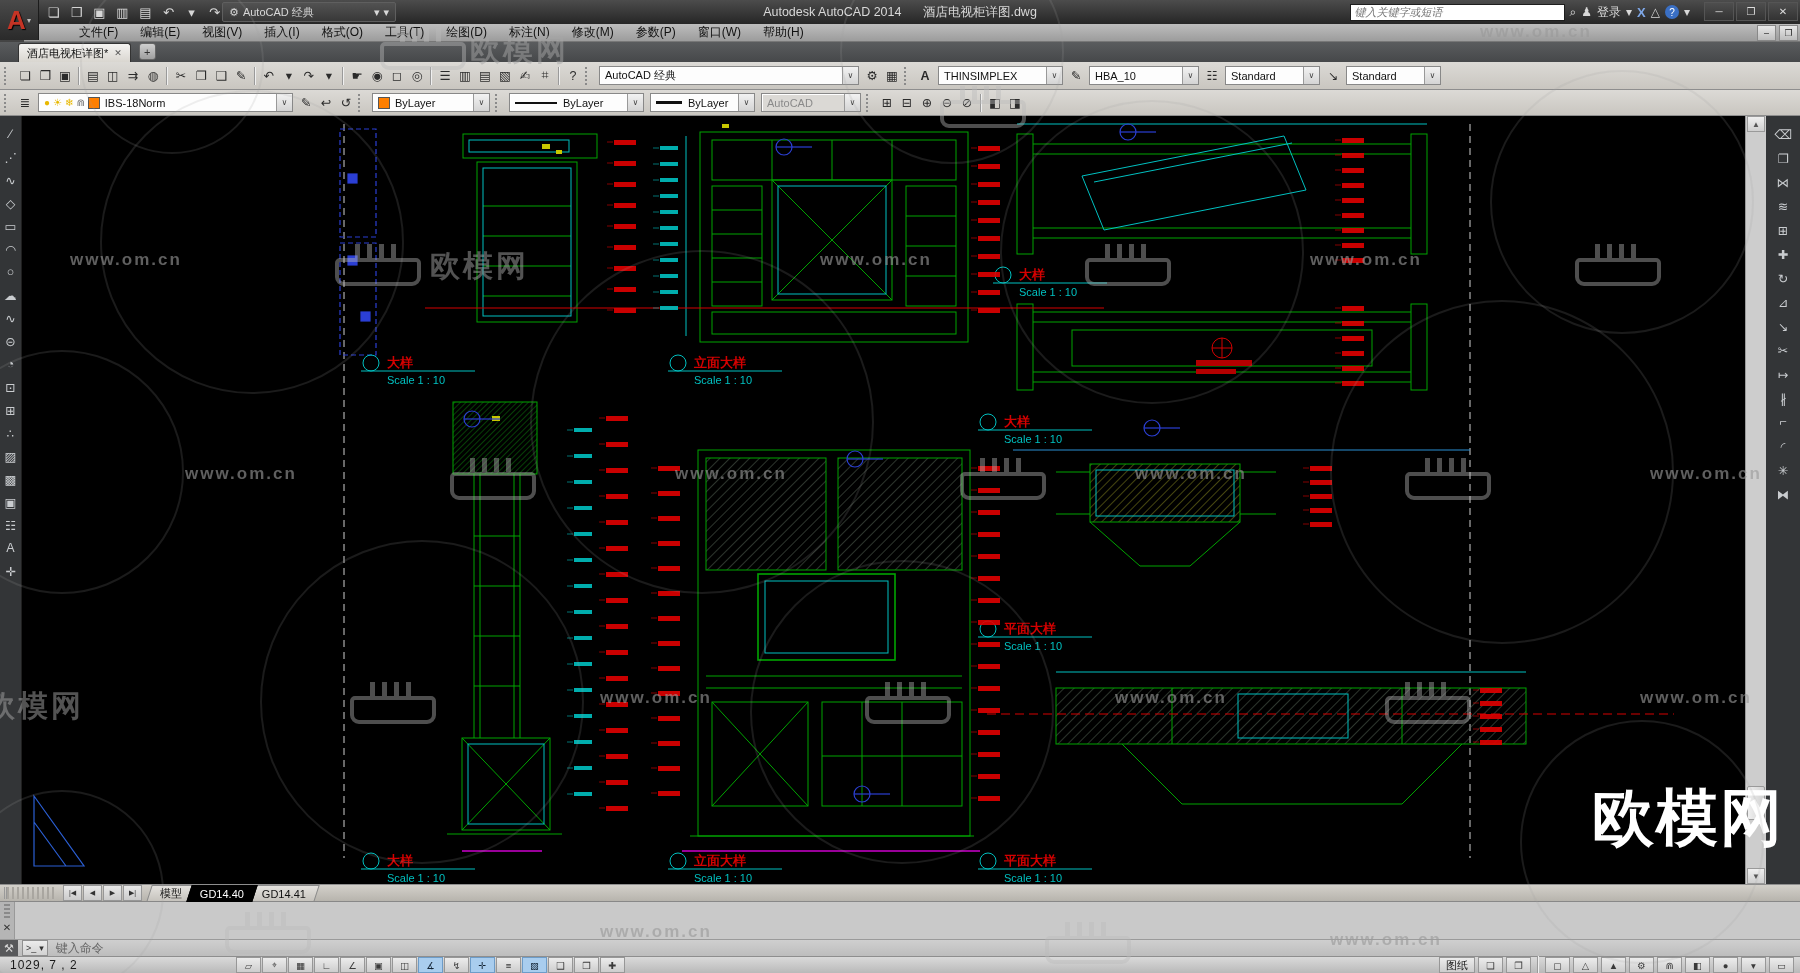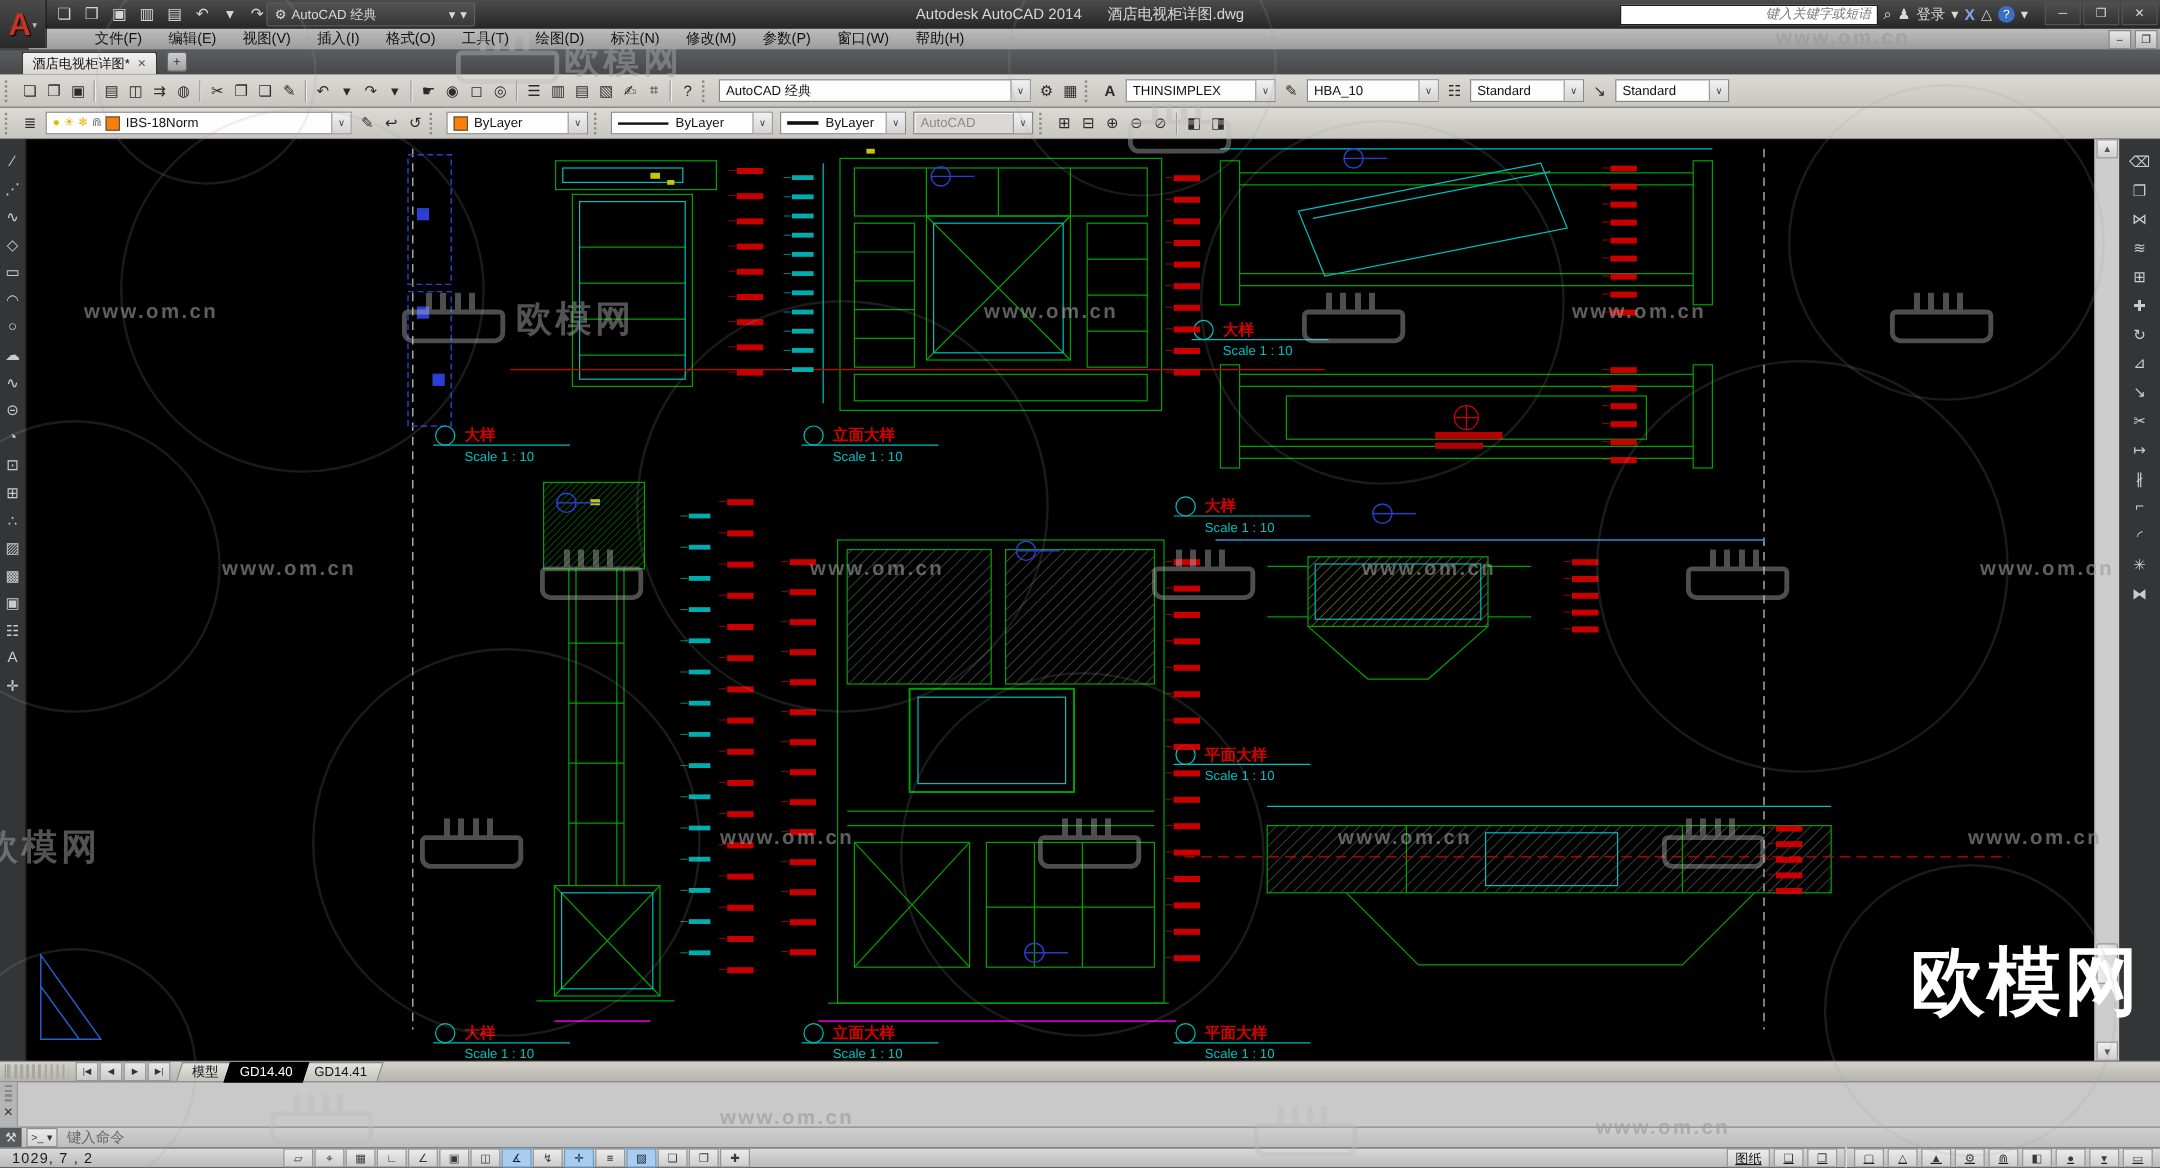--- a/index.html
+++ b/index.html
@@ -13,21 +13,21 @@
   #logo .a{color:#c43425;font-size:26px;font-weight:bold;text-shadow:1px 1px 1px #000;}
   #logo .dd{color:#bbb;font-size:8px;margin-left:1px;}
   #qat{left:44px;top:2px;display:flex;gap:4px;align-items:center;height:20px;}
   .qicon{display:inline-flex;width:19px;height:18px;align-items:center;justify-content:center;color:#d6d6d6;font-size:13px;cursor:default;}
   #ws-qat{left:222px;top:2px;height:18px;display:flex;align-items:center;gap:4px;background:linear-gradient(#525252,#383838);
           border:1px solid #5f5f5f;border-radius:2px;padding:0 6px;color:#d8d8d8;font-size:11px;width:160px;}
   #ws-qat .grow{flex:1;}
   #title-center{left:50%;top:4px;transform:translateX(-50%);color:#d8d8d8;font-size:12.5px;white-space:nowrap;}
   #title-center .doc{margin-left:18px;}
   #infocenter{right:110px;top:2px;display:flex;align-items:center;gap:5px;height:20px;}
-  #search-input{width:205px;height:15px;border:1px solid #1e1e1e;background:#fff;font-size:11px;padding:0 4px;font-style:italic;color:#333;text-align:right;}
+  #search-input{width:205px;height:15px;border:1px solid #1e1e1e;background:#fff;font-size:11px;padding:0 4px;font-style:italic;color:#333;}
   #search-input::placeholder{font-style:italic;color:#777;}
   .ic-ic{color:#d8d8d8;font-size:12px;display:inline-flex;align-items:center;gap:2px;}
   .ic-x{color:#7fa8e8;font-weight:bold;font-size:13px;}
   .ic-help{display:inline-flex;width:14px;height:14px;border-radius:50%;background:#3a6fc4;color:#fff;font-size:10px;align-items:center;justify-content:center;}
   #winctl{right:2px;top:2px;display:flex;gap:2px;}
   .wbtn{width:28px;height:17px;display:inline-flex;align-items:center;justify-content:center;color:#ddd;font-size:10px;border:1px solid #555;background:linear-gradient(#4e4e4e,#333);}
   
   #menubar{left:0;top:24px;width:1800px;height:18px;background:linear-gradient(#bdbdbd,#9c9c9c);border-bottom:1px solid #777;
            display:flex;align-items:center;padding-left:44px;box-sizing:border-box;color:#111;font-size:12px;margin-left:24px;}
   .menu-item{padding:0 11px;height:18px;display:inline-flex;align-items:center;cursor:default;}
@@ -94,21 +94,21 @@
              font-size:9px;color:#333;padding:0 3px;gap:3px;}
   #cmdhint{margin-left:8px;color:#666;font-size:12px;}
   
   #statusbar{left:0;top:956px;width:1800px;height:17px;background:linear-gradient(#dadada,#b9b9b9);border-top:1px solid #8e8e8e;
              display:flex;align-items:center;box-sizing:border-box;font-size:12px;color:#1a1a1a;}
   #coords{width:150px;padding-left:10px;font-size:12px;letter-spacing:1px;}
   #status-toggles{display:flex;gap:1px;margin-left:76px;}
   .sbtn{width:23px;height:14px;display:inline-flex;align-items:center;justify-content:center;font-size:9.5px;color:#3a3a3a;
         background:linear-gradient(#ececec,#cdcdcd);border:1px solid #979797;cursor:default;}
   .sbtn.pressed{background:#a9cdee;border-color:#6d9cc8;color:#123;}
-  #status-right{position:absolute;right:6px;display:flex;align-items:center;gap:3px;text-decoration:underline;}
+  #status-right{position:absolute;right:6px;display:flex;align-items:center;gap:3px;}
   #paperbtn{height:14px;display:inline-flex;align-items:center;padding:0 6px;font-size:11px;background:linear-gradient(#ececec,#cdcdcd);border:1px solid #979797;}
   
   #wm-layer{left:0;top:0;width:1800px;height:973px;pointer-events:none;z-index:90;}
   .wm-www{position:absolute;color:#9a9a9a;opacity:.62;font-size:17px;letter-spacing:2px;font-weight:bold;}
   .wm-brand{position:absolute;color:rgba(165,165,165,.5);font-size:30px;font-weight:bold;letter-spacing:3px;}
   .wm-sofa{position:absolute;width:86px;height:42px;opacity:.42;}
   .wm-sofa .bars{position:absolute;left:20px;top:0;width:48px;height:15px;background:repeating-linear-gradient(90deg,#bbb 0 5px,transparent 5px 12px);}
   .wm-sofa .seat{position:absolute;left:0;bottom:0;width:78px;height:20px;border:4px solid #bbb;border-radius:5px 5px 9px 9px;}
   .wm-ring{position:absolute;border:2px solid rgba(160,160,160,.17);border-radius:50%;}
   #brand-big{position:absolute;left:1592px;top:776px;font-size:62px;font-weight:bold;color:#fff;letter-spacing:2px;}

